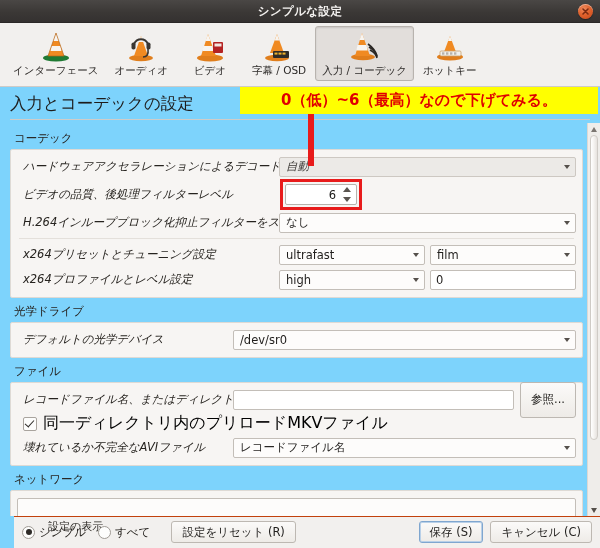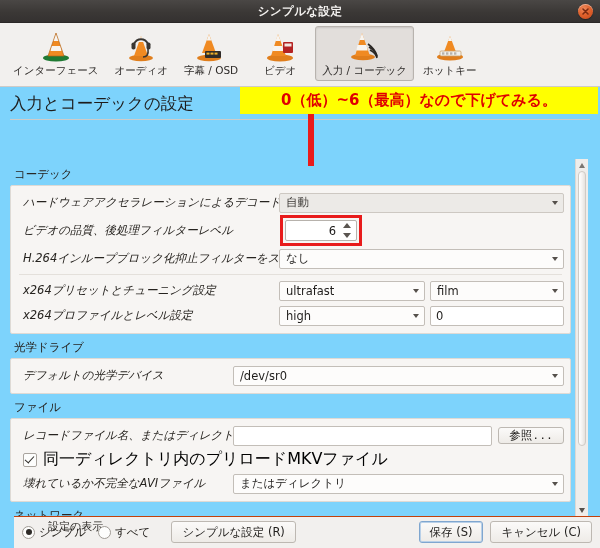--- a/index.html
+++ b/index.html
@@ -105,22 +105,21 @@
     background: #e81b1b;
     z-index: 9;
   }
 
   
   .panel-wrap {
     position: relative;
     flex: 1 1 auto;
     display: flex;
     overflow: hidden;
-    padding: 0 12px 0 0;
-    margin-top: 36px;
+    padding: 0 0 0 0;
   }
   .panel {
     flex: 1 1 auto;
     overflow: hidden;
     padding: 2px 4px 0 10px;
     box-sizing: border-box;
   }
 
   .section-title {
     font-size: 11.5px; color: #26231f;
@@ -360,41 +359,41 @@
         <path d="M12 14 a8 9 0 0 1 14 0" fill="none" stroke="#3a3632" stroke-width="2"></path>
         <rect x="9.5" y="12.5" width="4" height="7" rx="1.8" fill="#3a3632"></rect>
         <rect x="24.5" y="12.5" width="4" height="7" rx="1.8" fill="#3a3632"></rect>
         <path d="M26 19 q1 8 -5 8" fill="none" stroke="#3a3632" stroke-width="1.6"></path>
       </svg>
       <span class="tlabel">オーディオ</span>
     </div>
 
     <div class="tbtn">
       <svg class="cone" width="38" height="32" viewBox="0 0 38 32">
+        <ellipse cx="19" cy="28" rx="13" ry="3.4" fill="#e07e1c"></ellipse>
+        <path d="M17 4 L25 26 L10 26 Z" fill="#f08a22"></path>
+        <path d="M17 4 L19.5 11 L14.5 11 Z" fill="#f7f4f0"></path>
+        <path d="M12.5 16 L21.5 16 L22.6 21 L11.4 21 Z" fill="#f7f4f0"></path>
+        <rect x="22" y="12" width="10" height="11" rx="1" fill="#b42222"></rect>
+        <rect x="23.5" y="13.5" width="7" height="3" fill="#f2e6e0"></rect>
+      </svg>
+      <span class="tlabel">ビデオ</span>
+    </div>
+
+    <div class="tbtn">
+      <svg class="cone" width="38" height="32" viewBox="0 0 38 32">
         <ellipse cx="17" cy="28" rx="12" ry="3.2" fill="#e07e1c"></ellipse>
         <path d="M17 4 L24 23 L10 23 Z" fill="#f08a22"></path>
         <path d="M17 4 L19.3 10.5 L14.7 10.5 Z" fill="#f7f4f0"></path>
         <rect x="13" y="21" width="16" height="7" rx="1" fill="#2f2b28"></rect>
         <rect x="14.5" y="22.6" width="3" height="2" fill="#f0b22a"></rect>
         <rect x="18.5" y="22.6" width="3" height="2" fill="#f0b22a"></rect>
         <rect x="22.5" y="22.6" width="3" height="2" fill="#f0b22a"></rect>
       </svg>
       <span class="tlabel">字幕 / OSD</span>
-    </div>
-
-    <div class="tbtn">
-      <svg class="cone" width="38" height="32" viewBox="0 0 38 32">
-        <ellipse cx="19" cy="28" rx="13" ry="3.4" fill="#e07e1c"></ellipse>
-        <path d="M17 4 L25 26 L10 26 Z" fill="#f08a22"></path>
-        <path d="M17 4 L19.5 11 L14.5 11 Z" fill="#f7f4f0"></path>
-        <path d="M12.5 16 L21.5 16 L22.6 21 L11.4 21 Z" fill="#f7f4f0"></path>
-        <rect x="22" y="12" width="10" height="11" rx="1" fill="#b42222"></rect>
-        <rect x="23.5" y="13.5" width="7" height="3" fill="#f2e6e0"></rect>
-      </svg>
-      <span class="tlabel">ビデオ</span>
     </div>
 
     <div class="tbtn selected">
       <svg class="cone" width="38" height="32" viewBox="0 0 38 32">
         <ellipse cx="17" cy="27" rx="12" ry="3.2" fill="#e07e1c"></ellipse>
         <path d="M16 3 L24 26 L9 26 Z" fill="#f08a22"></path>
         <path d="M16 3 L18.5 10 L13.5 10 Z" fill="#f7f4f0"></path>
         <path d="M11.5 15 L20.5 15 L21.7 20.5 L10.3 20.5 Z" fill="#f7f4f0"></path>
         <path d="M22 14 q7 5 9 12" stroke="#2b2724" stroke-width="1.6" fill="none"></path>
         <path d="M23 17 q7 4 8 10" stroke="#2b2724" stroke-width="1.6" fill="none"></path>
@@ -426,21 +425,21 @@
   </div>
 
   <div class="panel-wrap">
     <div class="panel">
 
       <div class="section-title">コーデック</div>
       <div class="groupbox">
 
         <div class="row">
           <div class="lbl lbl-w">ハードウェアアクセラレーションによるデコード</div>
-          <div class="combo disabled" style="flex:1 1 auto;">
+          <div class="combo disabled" style="flex:1 1 auto;font-style:italic;">
             <span>自動</span>
             <span class="arrow"></span>
           </div>
         </div>
 
         <div class="row" style="height:31px;">
           <div class="lbl lbl-w">ビデオの品質、後処理フィルターレベル</div>
           <div class="spin-hl">
             <div class="spin">
               <span>6</span>
@@ -497,32 +496,32 @@
         </div>
       </div>
 
       <div class="section-title">ファイル</div>
       <div class="groupbox">
         <div class="row">
           <div class="lbl" style="width:210px;flex:none;">レコードファイル名、またはディレクトリ</div>
           <div class="textinput" style="flex:1 1 auto;">
             <span></span>
           </div>
-          <div class="btn" style="margin-left:6px;height:17px;font-family:Liberation Mono, monospace;">参照...</div>
+          <div class="btn" style="margin-left:6px;height:36px;">参照...</div>
         </div>
 
         <div class="chkrow">
           <span class="chk checked"></span>
           <span class="lbl" style="padding-left:0;">同一ディレクトリ内のプリロードMKVファイル</span>
         </div>
 
         <div class="row">
           <div class="lbl" style="width:210px;flex:none;">壊れているか不完全なAVIファイル</div>
           <div class="combo" style="flex:1 1 auto;">
-            <span>またはディレクトリ</span>
+            <span>レコードファイル名</span>
             <span class="arrow"></span>
           </div>
         </div>
       </div>
 
       <div class="section-title">ネットワーク</div>
       <div class="groupbox">
         <div class="row">
 
           <div class="combo" style="flex:1 1 auto;">
@@ -549,20 +548,20 @@
 
   <div class="bottom">
     <div class="show-settings-lbl">設定の表示</div>
     <div class="bottom-controls">
       <div class="radio-wrap">
         <span class="radio on"></span>
         <span class="radio-lbl">シンプル</span>
         <span class="radio"></span>
         <span class="radio-lbl" style="margin-right:0;">すべて</span>
       </div>
-      <div class="btn">シンプルな設定 (R)</div>
+      <div class="btn">設定をリセット (R)</div>
       <div class="spacer"></div>
       <div class="btn primary">保存 (S)</div>
       <div class="btn">キャンセル (C)</div>
     </div>
   </div>
 
 </div>
 
 </body></html>

